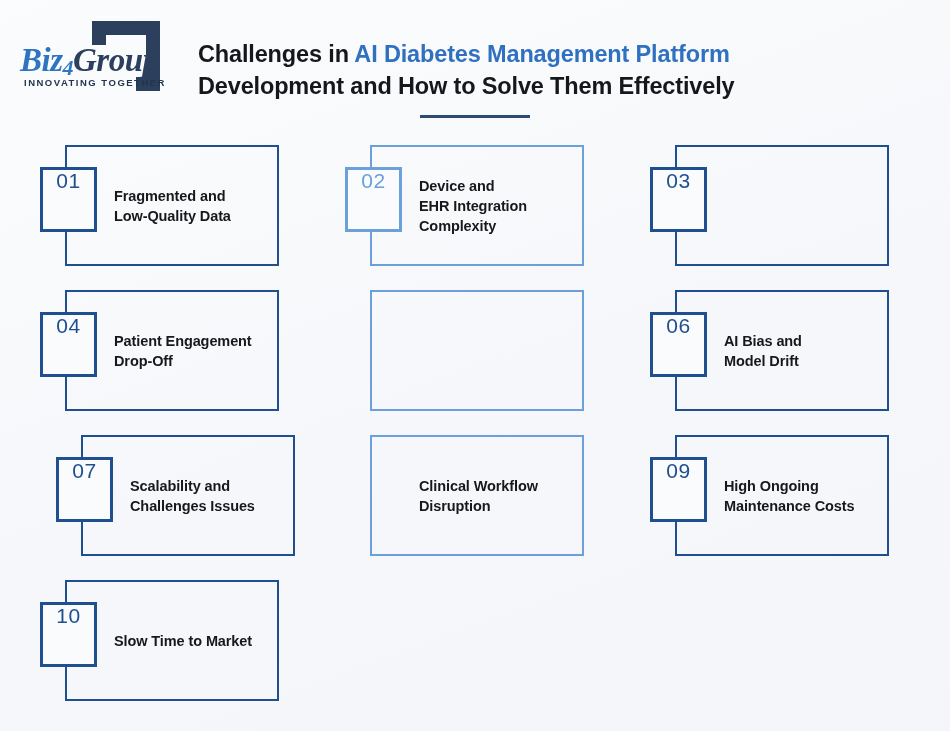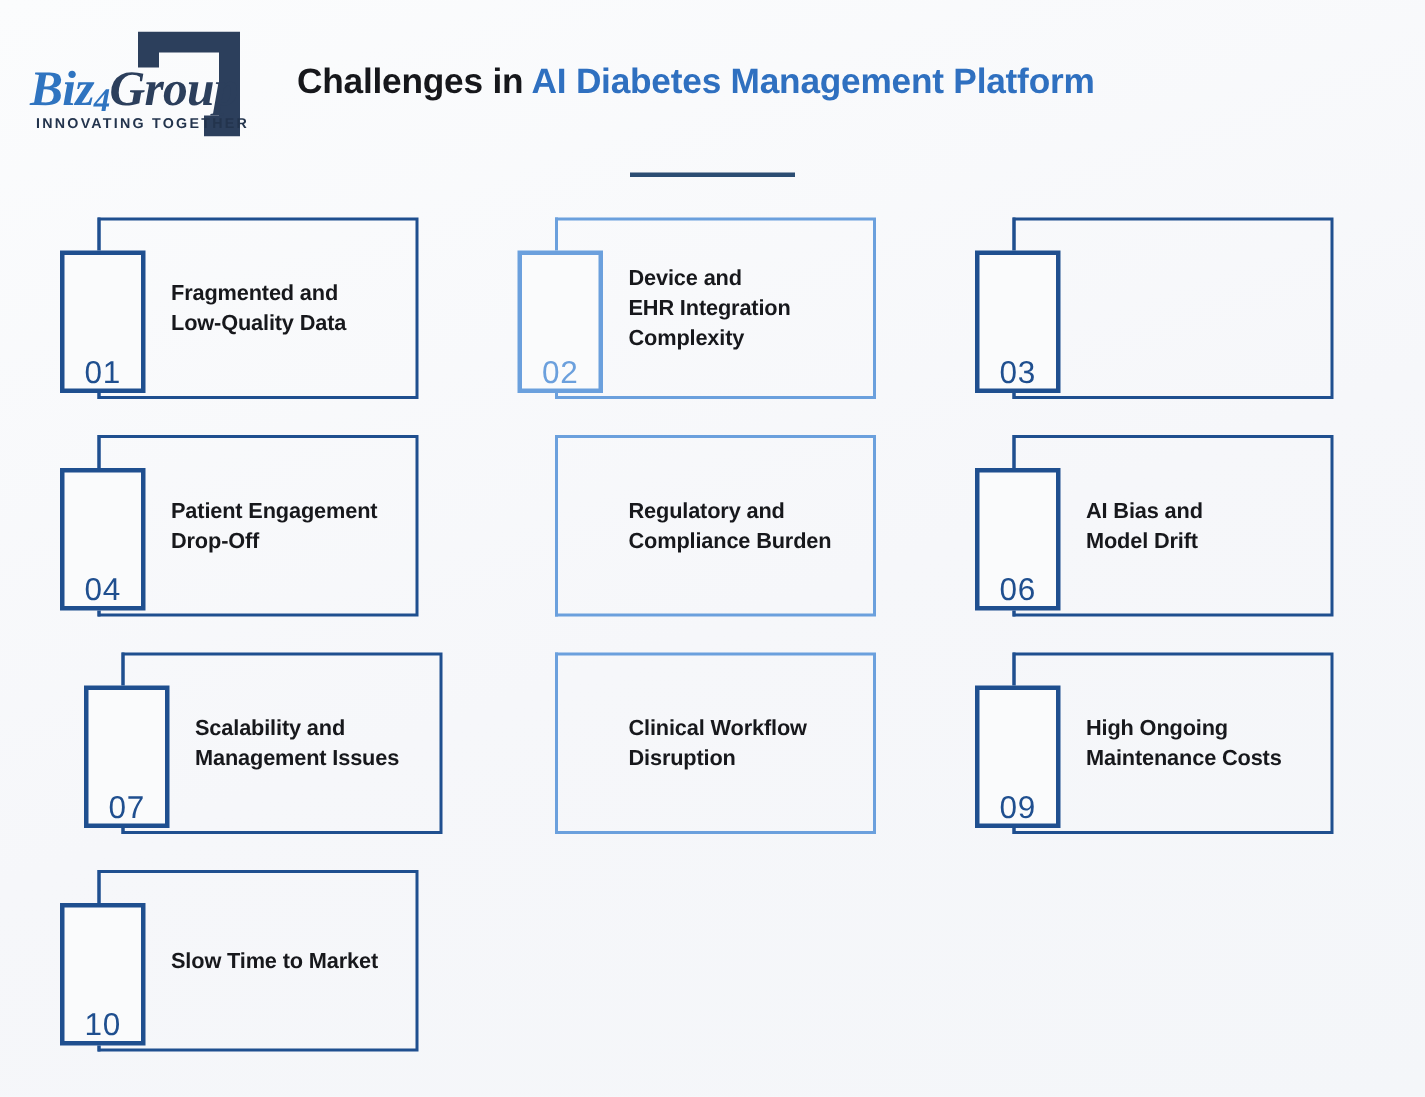--- a/index.html
+++ b/index.html
@@ -118,25 +118,25 @@
     left: -2px;
     width: 2px;
     background: var(--bc);
   }
   .card-box::before { top: -2px;  height: 26px; }
   .card-box::after  { bottom: -2px; height: 26px; }
 
   .badge {
     position: absolute;
     left: 0; top: 22px;
-    width: 57px; height: 95px;
+    width: 57px; height: 65px;
     border: 3px solid var(--bc);
     background: #fafbfc;
     display: flex;
-    align-items: flex-end;
+    align-items: flex-start;
     justify-content: center;
   }
   .badge-num {
     font-size: 21px;
     font-weight: 500;
     color: var(--nc);
     letter-spacing: 0.5px;
     line-height: 1;
   }
 
@@ -169,20 +169,21 @@
         <path d="M0,0 H68 V70 H44 V56 H54 V14 H14 V24 H0 Z" fill="#2C3F5C"></path>
       </svg>
       <div class="logo-wordmark">
         <span class="lw-biz">Biz</span><span class="lw-4">4</span><span class="lw-group">Group</span>
       </div>
       <div class="logo-tag">INNOVATING TOGETHER</div>
     </div>
 
     <div class="title-block">
       <div class="title-line"><span>Challenges in </span><span class="title-accent">AI Diabetes Management Platform</span></div>
+      <div class="title-line">Development and How to Solve Them Effectively</div>
     </div>
 
     <div class="title-rule"></div>
   </div>
 
   <div class="grid">
       <div class="card" style="left: 40px; top: 13px; --bc: #1F4F8F; --nc: #1F4F8F;">
         <div class="card-box"></div>
         <div class="badge">
           <span class="badge-num">01</span>
@@ -214,43 +215,39 @@
         <div class="badge">
           <span class="badge-num">04</span>
         </div>
         <div class="card-text">
           <div class="card-text-inner">Patient Engagement
 Drop-Off</div>
         </div>
       </div>
       <div class="card" style="left: 345px; top: 158px; --bc: #6BA0DD; --nc: #6BA0DD;">
         <div class="card-box"></div>
-        <div class="card-text">
-          <div class="card-text-inner">Regulatory and
-Compliance Burden</div>
-        </div>
       </div>
       <div class="card" style="left: 650px; top: 158px; --bc: #1F4F8F; --nc: #1F4F8F;">
         <div class="card-box"></div>
         <div class="badge">
           <span class="badge-num">06</span>
         </div>
         <div class="card-text">
           <div class="card-text-inner">AI Bias and
 Model Drift</div>
         </div>
       </div>
       <div class="card" style="left: 56px; top: 303px; --bc: #1F4F8F; --nc: #1F4F8F;">
         <div class="card-box"></div>
         <div class="badge">
           <span class="badge-num">07</span>
         </div>
         <div class="card-text">
           <div class="card-text-inner">Scalability and
-Management Issues</div>
+Challenges Issues</div>
         </div>
       </div>
       <div class="card" style="left: 345px; top: 303px; --bc: #6BA0DD; --nc: #6BA0DD;">
         <div class="card-box"></div>
         <div class="card-text">
           <div class="card-text-inner">Clinical Workflow
 Disruption</div>
         </div>
       </div>
       <div class="card" style="left: 650px; top: 303px; --bc: #1F4F8F; --nc: #1F4F8F;">

